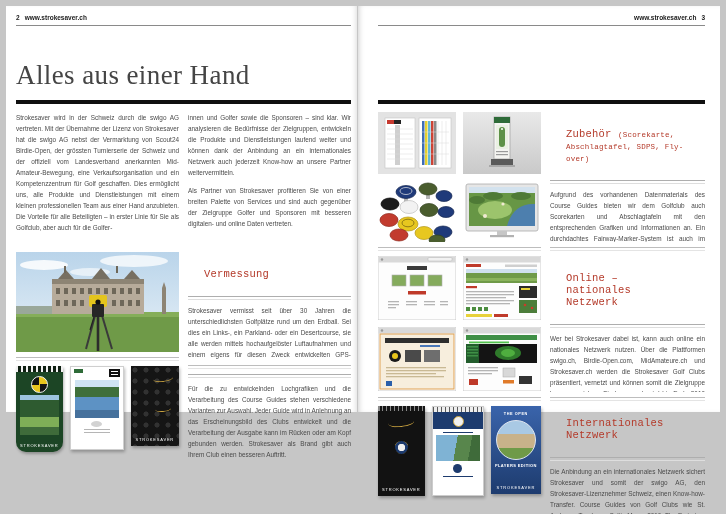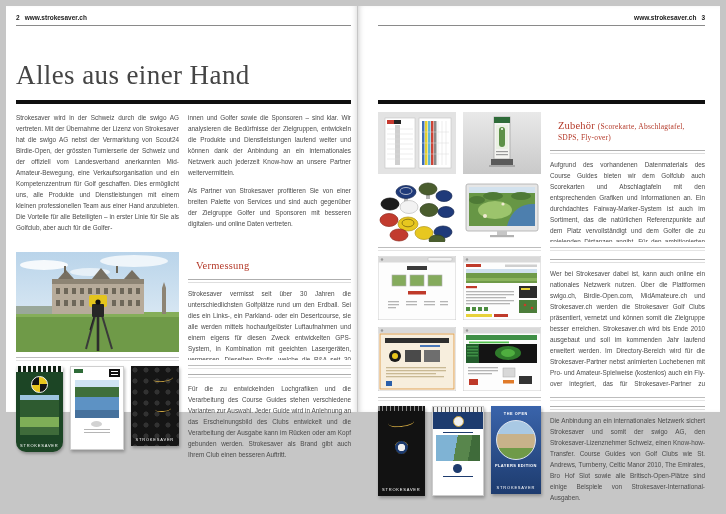--- a/index.html
+++ b/index.html
@@ -15,22 +15,22 @@
   .hdr-right{justify-content:flex-end;}
   .title{font-family:"Liberation Serif",serif;font-weight:400;font-size:27px;color:#454545;
          letter-spacing:.4px;margin:34px 0 0 0;}
   .blackbar{height:4px;background:#101010;margin-top:9px;}
   .blackbar-r{height:4px;background:#101010;margin-top:74px;}
   .cols{display:flex;gap:9px;margin-top:8px;}
   .colA{flex:0 0 163px;width:163px;min-width:0;}
   .colB{flex:1;min-width:0;}
   .row2{margin-top:12px;}
   p.body{font-size:6.4px;line-height:1.72;text-align:justify;color:#4a4a4a;margin:0 0 7px 0;}
-  .sect h2{font-family:Liberation Serif, serif;font-weight:400;font-size:10.5px;color:#b43a2a;
-           margin:8px;letter-spacing:.2px;}
+  .sect h2{font-family:Liberation Mono, monospace;font-weight:400;font-size:10.5px;color:#b43a2a;
+           margin:16px;letter-spacing:.2px;}
   .sect h2 .suffix{font-size:7.5px;}
   .rule{height:2px;border-top:1px solid #aeaeae;border-bottom:1px solid #dedede;margin:3px 0 5px 0;}
   .sep{height:2px;border-top:1px solid #bdbdbd;border-bottom:1px solid #e4e4e4;margin:5px 0;}
   .hblk{overflow:hidden;}
   .h-verm{height:108px;} .h-zub{height:130px;} .h-onl{height:136px;}
   .h-prod{height:130px;} .h-web{height:136px;}
   .grid2{display:grid;grid-template-columns:1fr 1fr;gap:6px;}
   .grid2 svg{display:block;}
   svg{display:block;}
   
@@ -455,25 +455,27 @@
         </div>
 
         <div class="colB">
           <div class="sect hblk h-zub">
             <h2><span>Zubehör</span> <span class="suffix">(Scorekarte, Abschlagtafel, SDPS, Fly-over)</span></h2>
             <div class="rule"></div>
             <p class="body">Aufgrund des vorhandenen Datenmaterials des Course Guides bieten wir dem Golfclub auch Scorekarten und Abschlagtafeln mit den entsprechenden Grafiken und Informationen an. Ein durchdachtes Fairway-Marker-System ist auch im Sortiment, das die natürlichen Referenzpunkte auf dem Platz vervollständigt und dem Golfer die zu spielenden Distanzen angibt. Für den ambitionierten Golfclub bieten wir zusätzlich ein Fly-over-Paket an, das dem Online-Besucher jedes einzelne Hole aus der Vogelperspektive zeigt und Ihr Club als Strokesaver Partner profitiert hier von Spezialkonditionen.</p>
           </div>
           <div class="sep"></div>
           <div class="sect hblk h-onl">
+            <h2>Online – nationales Netzwerk</h2>
             <div class="rule"></div>
             <p class="body">Wer bei Strokesaver dabei ist, kann auch online ein nationales Netzwerk nutzen. Über die Plattformen swigo.ch, Birdie-Open.com, MidAmateure.ch und Strokesaver.ch werden die Strokesaver Golf Clubs präsentiert, vernetzt und können somit die Zielgruppe besser erreichen. Strokesaver.ch wird bis Ende 2010 ausgebaut und soll im kommenden Jahr laufend erweitert werden. Im Directory-Bereich wird für die Strokesaver-Partner nebst animierten Lochebenen mit Pro- und Amateur-Spielweise (kostenlos) auch ein Fly-over integriert, das für Strokesaver-Partner zu einmaligen Konditionen direkt über die jeweilige Club-Homepage verlinkt und erreicht werden kann.</p>
           </div>
           <div class="sep"></div>
           <div class="sect">
+            <h2>Internationales Netzwerk</h2>
             <div class="rule"></div>
             <p class="body">Die Anbindung an ein internationales Netzwerk sichert Strokesaver und somit der swigo AG, den Strokesaver-Lizenznehmer Schweiz, einen Know-how-Transfer. Course Guides von Golf Clubs wie St. Andrews, Turnberry, Celtic Manor 2010, The Emirates, Bro Hof Slot sowie alle Britisch-Open-Plätze sind einige Beispiele von Strokesaver-International-Ausgaben.</p>
           </div>
         </div>
       </div>
     </div>
   </div>
 
 </div>
 

